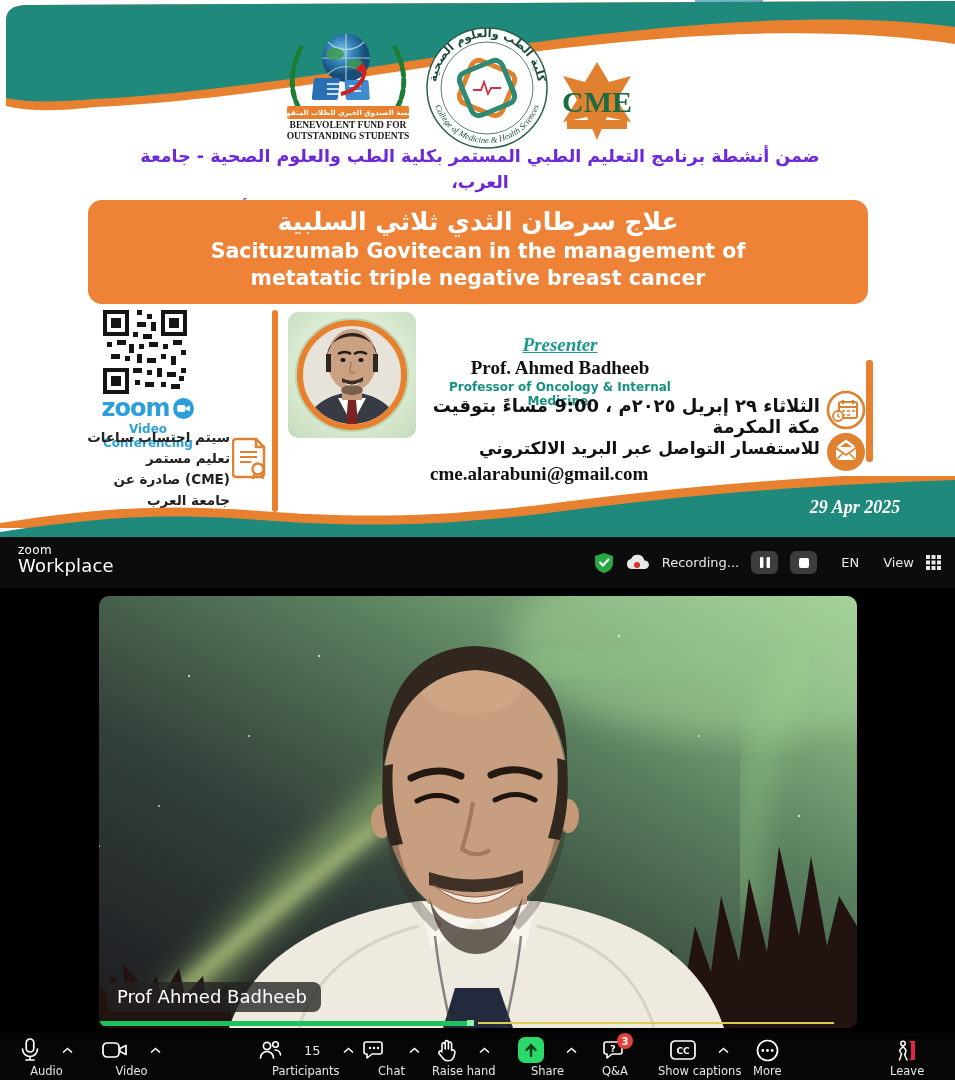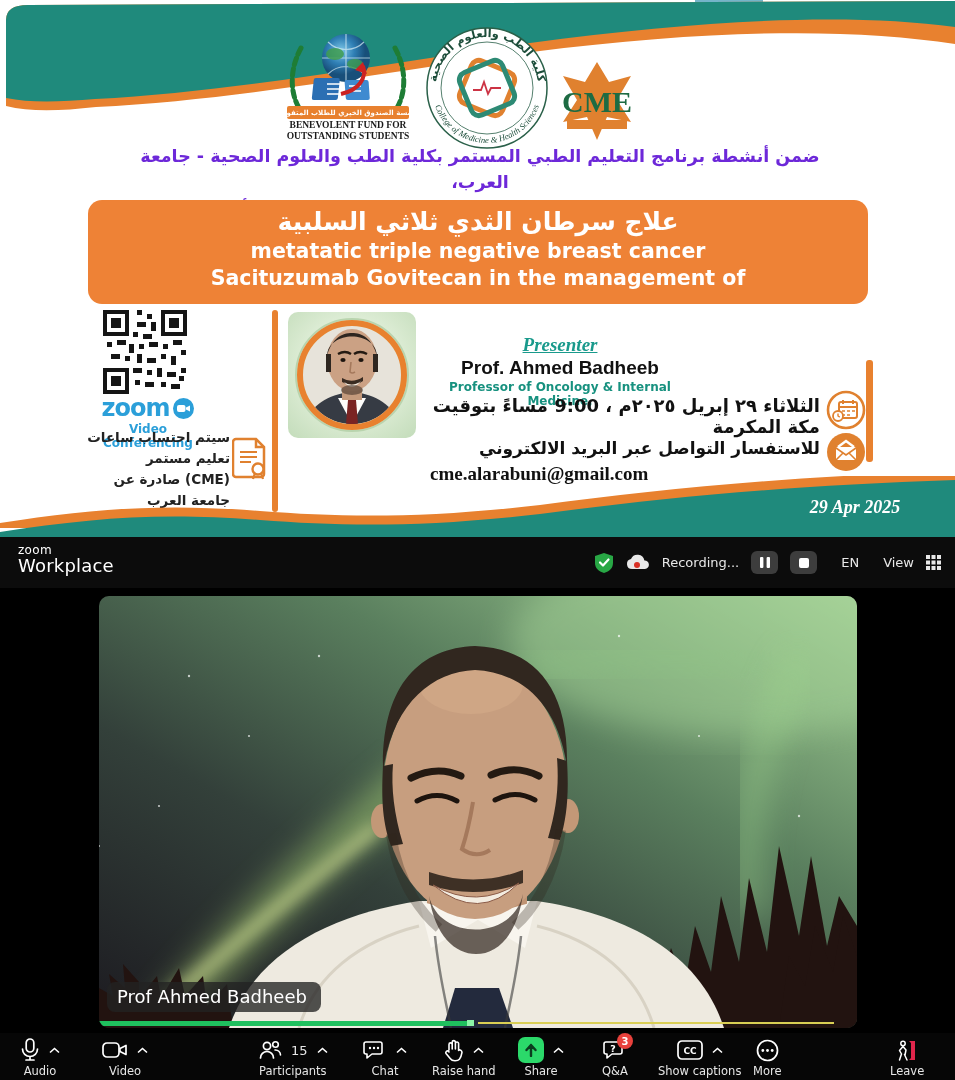--- a/index.html
+++ b/index.html
@@ -37,21 +37,21 @@
   .cert-icon { left:232px; top:436px; }
 
   .col-divider { left:272px; top:310px; width:6px; height:202px; background:#e8812f; border-radius:3px; }
 
   .photo-wrap { left:288px; top:312px; width:128px; height:126px;
     background:radial-gradient(circle at 50% 45%, #f2f8ee 0%, #dcecd4 55%, #c3dcba 100%); border-radius:10px; }
 
   .presenter-block { left:430px; top:334px; width:260px; text-align:center; }
   .presenter-label { color:#199a8c; font-family:"Liberation Serif", serif; font-style:italic; font-weight:700;
     font-size:19px; text-decoration:underline; }
-  .presenter-name { color:#111; font-family:Liberation Sans, sans-serif; font-weight:700; font-size:19px; margin-top:1px; }
+  .presenter-name { color:#111; font-family:Liberation Serif, serif; font-weight:700; font-size:19px; margin-top:1px; }
   .presenter-title { color:#17917f; font-weight:700; font-size:12px; margin-top:1px; }
 
   .schedule-ar { left:430px; top:395px; width:390px; text-align:right; direction:rtl;
     font-size:18px; font-weight:700; color:#111; }
   .calendar-icon { left:826px; top:390px; }
   .mail-icon { left:826px; top:432px; }
   .side-bar-orange { left:866px; top:360px; width:7px; height:102px; background:#e8812f; border-radius:3px; }
 
   .contact-ar { left:470px; top:438px; width:350px; text-align:right; direction:rtl;
     font-size:17px; font-weight:700; color:#111; }
@@ -74,21 +74,21 @@
   .stage { position:absolute; left:0; top:51px; width:955px; height:496px; background:#000; }
   .video { position:absolute; left:99px; top:8px; width:758px; height:432px; border-radius:10px; overflow:hidden; background:#111; }
   .nametag { position:absolute; left:8px; bottom:16px; background:rgba(35,35,35,.78); color:#fff;
     font-size:18px; padding:4px 14px 5px 10px; border-radius:8px; }
   .vprogress { position:absolute; left:0; bottom:2px; width:100%; height:6px; }
   .vp-green { position:absolute; left:0; bottom:0; width:49%; height:5px; background:#1fc05e; }
   .vp-cap { position:absolute; left:48.6%; bottom:0; width:7px; height:6px; background:#8cf5a8; }
   .vp-yellow { position:absolute; left:50%; bottom:2px; width:47%; height:2px; background:#d9ce54; }
   .zbottom { position:absolute; left:0; top:496px; width:955px; height:47px; background:#060606; }
   .titem { position:absolute; top:4px; display:flex; flex-direction:column; align-items:center; color:#e6e6e6; }
-  .titem .irow { height:26px; display:flex; align-items:center; gap:9px; }
+  .titem .irow { height:26px; display:flex; align-items:center; gap:22px; }
   .titem .lbl { font-size:11.5px; margin-top:1px; white-space:nowrap; }
   .badge { position:absolute; margin-left:14px; margin-top:-18px; min-width:16px; height:16px; background:#e8413c;
     border-radius:8px; color:#fff; font-size:10px; font-weight:700; display:flex; align-items:center; justify-content:center; padding:0 3px; }
   .share-btn { width:26px; height:26px; background:#2bd96a; border-radius:7px; display:flex; align-items:center; justify-content:center; }
   .count { font-size:13px; color:#e6e6e6; }
 </style>
 </head>
 <body>
 
 <div class="screen">
@@ -153,22 +153,22 @@
     </svg>
 
     <div class="abs intro-ar">
       <div>ضمن أنشطة برنامج التعليم الطبي المستمر  بكلية الطب والعلوم الصحية - جامعة العرب،</div>
       <div>و بالتعاون مع مؤسسة الصندوق الخيري للطلاب المتفوقين، يسرنا أن نعلن عن المحاضرة :</div>
     </div>
 
     <div class="abs title-box">
       <div class="title-ar">علاج سرطان الثدي ثلاثي السلبية</div>
       <div class="title-en">
+        <div>Sacituzumab Govitecan in the management of</div>
         <div>metatatic triple negative breast cancer</div>
-        <div>Sacituzumab Govitecan in the management of</div>
       </div>
     </div>
 
     <svg class="abs qr" width="84" height="84" viewBox="0 0 84 84">
       <rect width="84" height="84" fill="#fff"></rect>
       <g fill="#151515">
         <rect x="0" y="0" width="26" height="26"></rect>
           <rect x="58" y="0" width="26" height="26"></rect>
           <rect x="0" y="58" width="26" height="26"></rect>
         <rect x="34" y="0" width="5" height="5"></rect>

